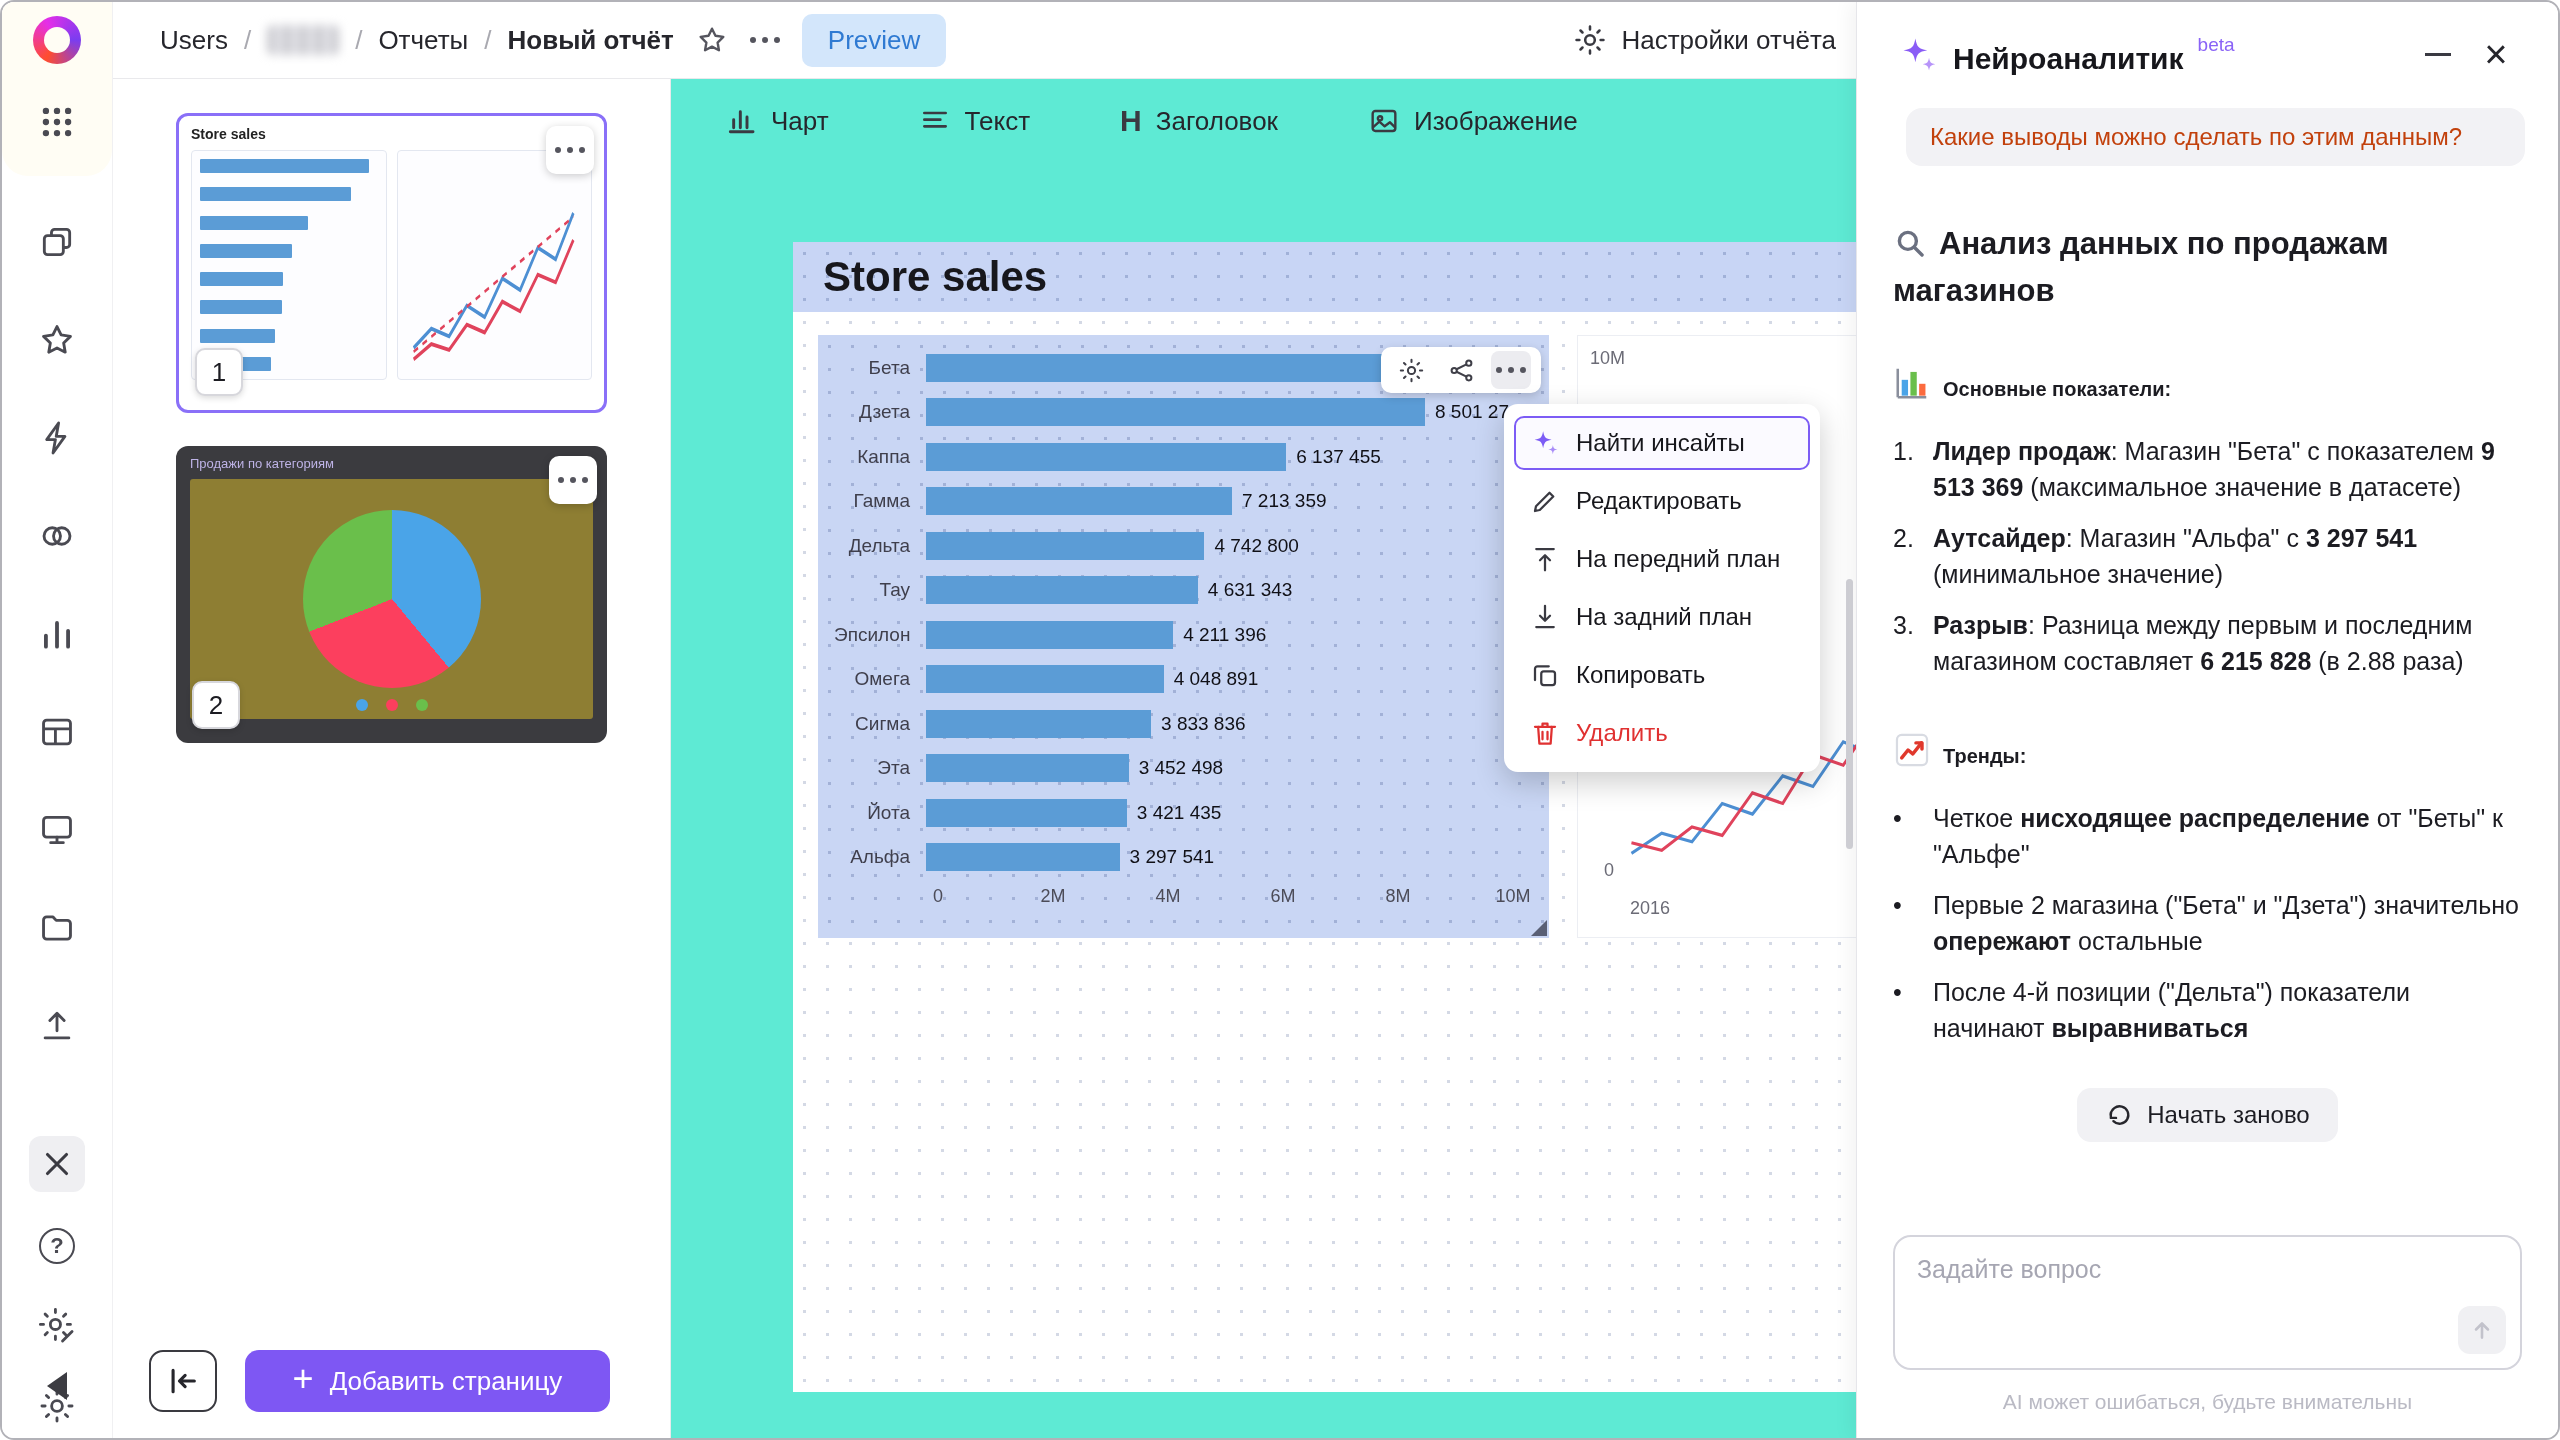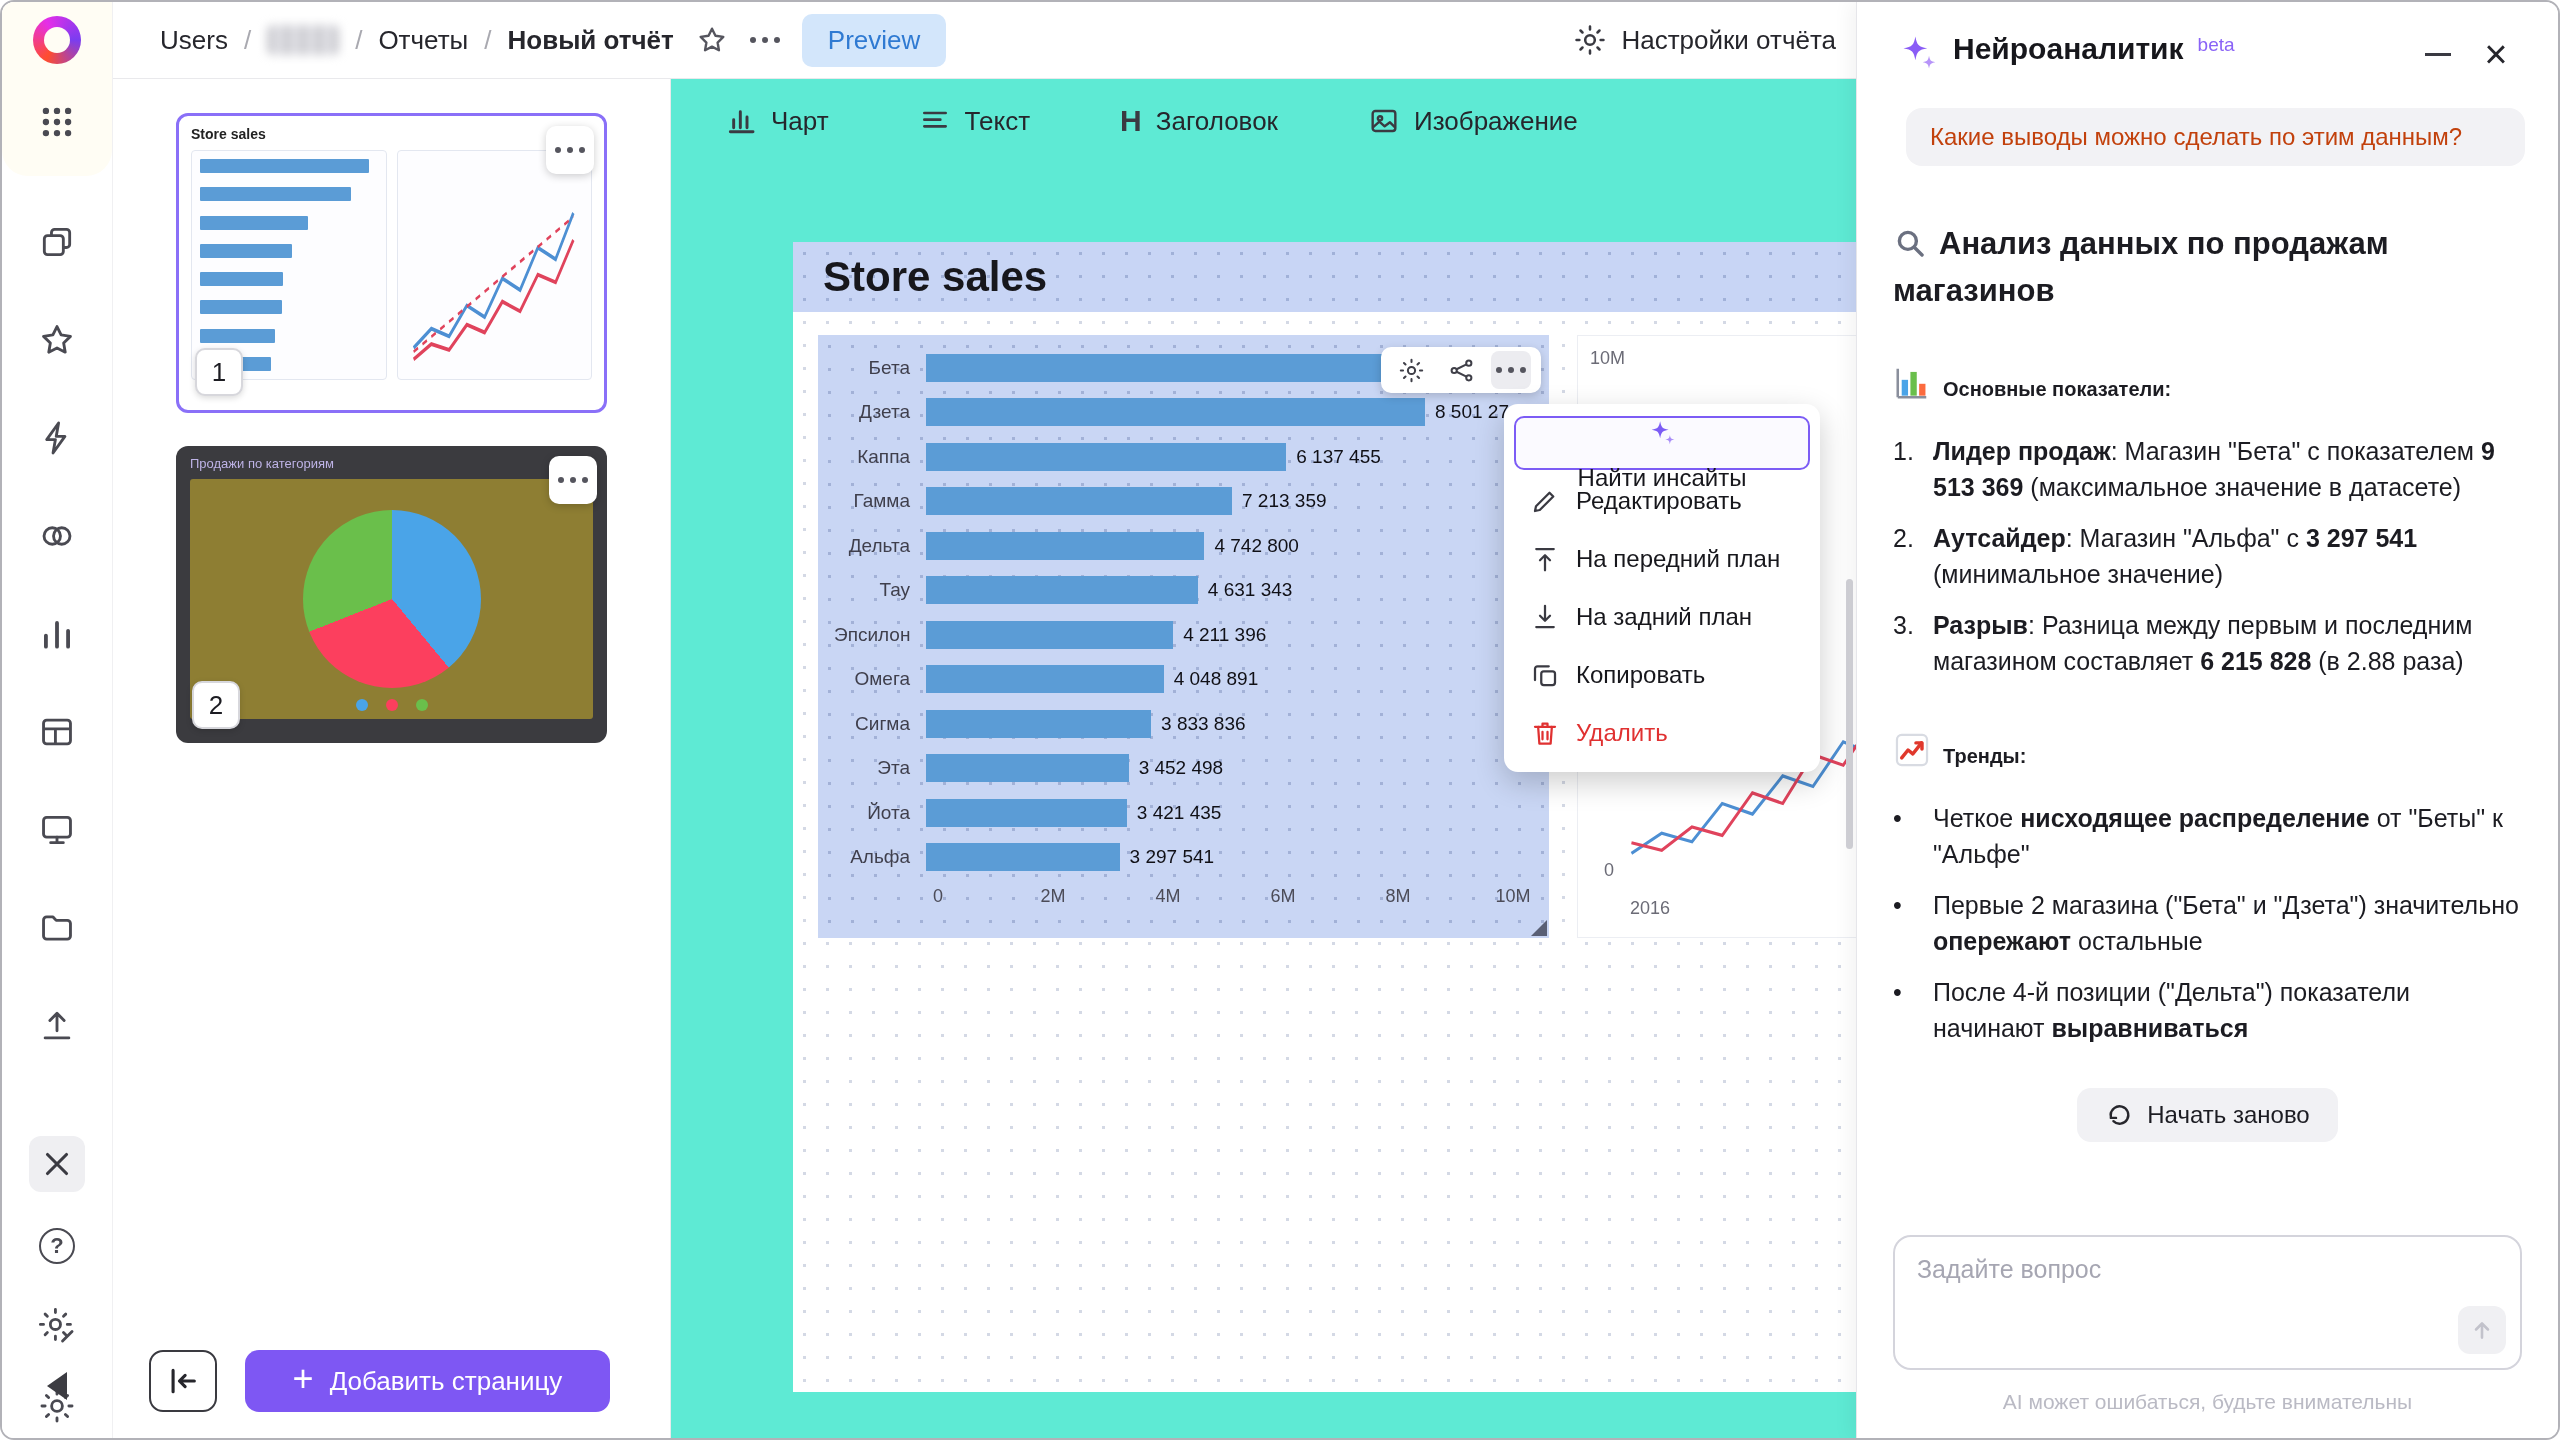--- a/index.html
+++ b/index.html
@@ -96,28 +96,28 @@
 
   .line-widget { position:absolute; left:784px; top:93px; width:470px; height:603px; background:#fff; border:1px solid #eceef3; }
   .line-widget .yt { position:absolute; left:12px; top:12px; font-size:18px; color:#6b6b76; }
   .line-widget .yb { position:absolute; left:26px; bottom:56px; font-size:18px; color:#6b6b76; }
   .line-widget .lx1 { position:absolute; left:52px; bottom:18px; font-size:18px; color:#6b6b76; }
   .line-widget svg { position:absolute; left:44px; right:8px; top:34px; width:416px; height:510px; }
 
   .context-menu { position:absolute; left:711px; top:162px; width:316px; background:#fff; border-radius:14px; box-shadow:0 10px 30px rgba(0,0,0,.2); padding:12px 10px; z-index:60; display:flex; flex-direction:column; gap:4px; }
   .cm-item { display:flex; align-items:center; gap:16px; height:54px; padding:0 14px; background:none; border:2.5px solid transparent; border-radius:10px; font-size:24px; color:#17171c; font-family:inherit; cursor:pointer; text-align:left; }
   .cm-item .mi { width:30px; height:30px; flex:0 0 30px; }
-  .cm-item.hl { border-color:#7c5cf5; background:#fbfaff;flex-direction:column; }
+  .cm-item.hl { border-color:#7c5cf5; background:#fbfaff; }
   .cm-item.danger { color:#e03131; }
 
   .scroll-thumb { position:absolute; right:3px; top:500px; width:7px; height:270px; border-radius:4px; background:#d2d2d8; }
 
   
   .ai { width:702px; flex:0 0 702px; border-left:1px solid #e6e6ea; box-shadow:-6px 0 18px rgba(0,0,0,.05); display:flex; flex-direction:column; background:#fff; position:relative; z-index:80; }
-  .ai-header { display:flex; align-items:flex-start; padding:30px 40px 10px 40px; gap:14px; }
+  .ai-header { display:flex; align-items:flex-end; padding:30px 40px 10px 40px; gap:14px; }
   .ai-header .spark { width:42px; height:42px; }
   .ai-title { font-size:30px; font-weight:600; color:#17171c; }
   .ai-beta { font-size:19px; color:#8a63f6; align-self:flex-start; margin-top:2px; }
   .ai-header .spacer { flex:1; }
   .ai-winbtn { background:none; border:none; cursor:pointer; color:#3a3a42; width:44px; height:44px; display:flex; align-items:center; justify-content:center; }
   .ai-winbtn .minus { width:26px; height:3px; background:#3a3a42; display:block; }
   .ai-winbtn .xchar { font-size:40px; line-height:1; color:#26262c; }
   .user-bubble { margin:22px 33px 0 49px; background:#f2f2f5; border-radius:16px; padding:15px 24px; font-size:24px; color:#c2410c; }
   .ai-body { padding:0 36px; flex:0 1 auto; overflow:hidden; }
   .ai-h1 { margin-top:58px; font-size:31px; font-weight:700; line-height:1.32; display:block; }

